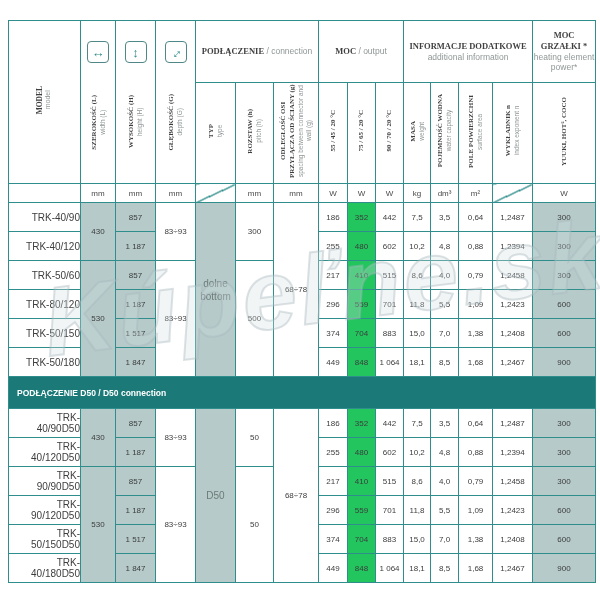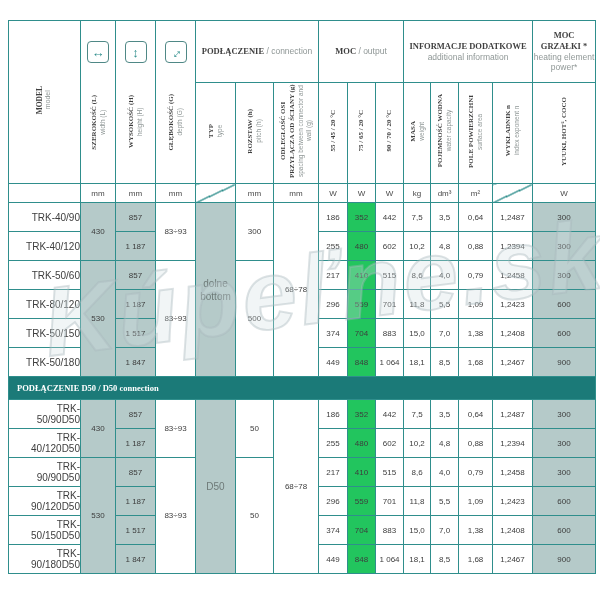--- a/index.html
+++ b/index.html
@@ -2,21 +2,21 @@
 <html><head>
 <meta charset="utf-8">
 <style>
   html,body{margin:0;padding:0;}
   .page{position:relative;width:600px;height:600px;background:#ffffff;overflow:hidden;
         font-family:"Liberation Sans",sans-serif;}
   table.spec{position:absolute;left:8px;top:20px;width:587px;border-collapse:collapse;table-layout:fixed;}
   td{border:1px solid #2f8e8c;padding:0;vertical-align:middle;text-align:center;overflow:hidden;}
   
   tr.h1{height:62px;} tr.h2{height:101px;} tr.h3{height:19px;}
-  tr.r{height:29px;} tr.bandrow{height:23px;font-family:Liberation Serif, serif;}
+  tr.r{height:29px;} tr.bandrow{height:32px;}
   
   .shade{background:#b5cac9;} .lshade{background:#22c55e;}
   .diag{background:linear-gradient(to bottom right,#ffffff calc(50% - 0.7px),#2f8e8c calc(50% - 0.7px),#2f8e8c calc(50% + 0.7px),#ffffff calc(50% + 0.7px));}
   
   .num{font-size:8px;color:#3d3d3d;}
   .model{font-size:10px;color:#3d3d3d;text-align:right;padding-left:6px;}
   .unit{font-size:8px;color:#4a4a4a;}
   .pl{font-weight:bold;color:#3f3f3f;font-family:Liberation Serif, serif;}
   .en{font-weight:normal;color:#8f9796;}
   .grp{font-size:8.5px;line-height:1.25;}
@@ -234,21 +234,21 @@
     <td class="num">1,68</td>
     <td class="num">1,2467</td>
     <td class="num shade">900</td>
   </tr>
 
   <tr class="bandrow">
     <td class="band" colspan="15">PODŁĄCZENIE D50 / D50 connection</td>
   </tr>
 
   <tr class="r">
-    <td class="model">TRK-50/90D50</td>
+    <td class="model">TRK-40/90D50</td>
     <td class="shade num" rowspan="2">430</td>
     <td class="shade num">857</td>
     <td class="num" rowspan="2">83÷93</td>
     <td class="shade typcell" rowspan="6">
             <div>D50</div>
           </td>
     <td class="num" rowspan="2">50</td>
     <td class="num" rowspan="6">68÷78</td>
     <td class="num">186</td>
     <td class="num lshade">352</td>
@@ -304,21 +304,21 @@
     <td class="num">374</td>
     <td class="num lshade">704</td>
     <td class="num">883</td>
     <td class="num">15,0</td>
     <td class="num">7,0</td>
     <td class="num">1,38</td>
     <td class="num">1,2408</td>
     <td class="num shade">600</td>
   </tr>
   <tr class="r">
-    <td class="model">TRK-90/180D50</td>
+    <td class="model">TRK-40/180D50</td>
     <td class="shade num">1 847</td>
     <td class="num">449</td>
     <td class="num lshade">848</td>
     <td class="num">1 064</td>
     <td class="num">18,1</td>
     <td class="num">8,5</td>
     <td class="num">1,68</td>
     <td class="num">1,2467</td>
     <td class="num shade">900</td>
   </tr>

